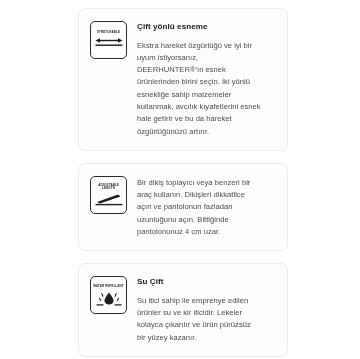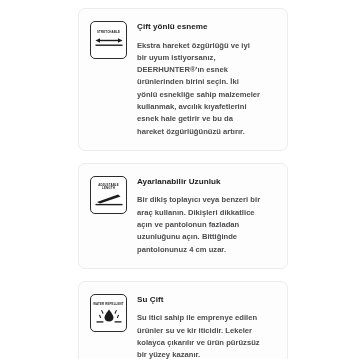--- a/index.html
+++ b/index.html
@@ -75,21 +75,20 @@
     line-height: 1.3;
     margin-bottom: 7px;
     letter-spacing: 0.05px;
   }
 
   .card-text {
     font-size: 7.6px;
     color: #4c4c4f;
     line-height: 1.62;
     letter-spacing: 0.02px;
-    font-weight: bold;
   }
 </style>
 </head>
 <body>
 
 <div id="page">
 
   <div class="feature-card">
     <div class="icon-box">
       <div class="icon-caption">STRETCHABLE</div>
@@ -109,21 +108,20 @@
   <div class="feature-card">
     <div class="icon-box">
       <div class="icon-caption">ADJUSTABLE
 LENGTH</div>
       <svg class="icon-art" width="30" height="13" viewBox="0 0 30 13">
         <polygon points="3,9 24,1.5 26.5,3.5 6,10.5" fill="#1c1c1c"></polygon>
         <line x1="1.5" y1="11.6" x2="28.5" y2="11.6" stroke="#1c1c1c" stroke-width="1.4"></line>
       </svg>
     </div>
     <div class="card-body">
-      <div class="card-title">Ayarlanabilir Uzunluk</div>
       <div class="card-text">Bir dikiş toplayıcı veya benzeri bir araç kullanın. Dikişleri dikkatlice açın ve pantolonun fazladan uzunluğunu açın. Bittiğinde pantolonunuz 4 cm uzar.</div>
     </div>
   </div>
 
   <div class="feature-card">
     <div class="icon-box">
       <div class="icon-caption">WATER REPELLENT</div>
       <svg class="icon-art" width="30" height="15" viewBox="0 0 30 15">
         <path d="M15 1.5 C15 1.5 10.5 7 10.5 9.6 C10.5 12.1 12.5 13.6 15 13.6 C17.5 13.6 19.5 12.1 19.5 9.6 C19.5 7 15 1.5 15 1.5 Z" fill="#1c1c1c"></path>
         <line x1="7.8" y1="2.6" x2="8.9" y2="5.2" stroke="#1c1c1c" stroke-width="1.1" stroke-linecap="round"></line>

